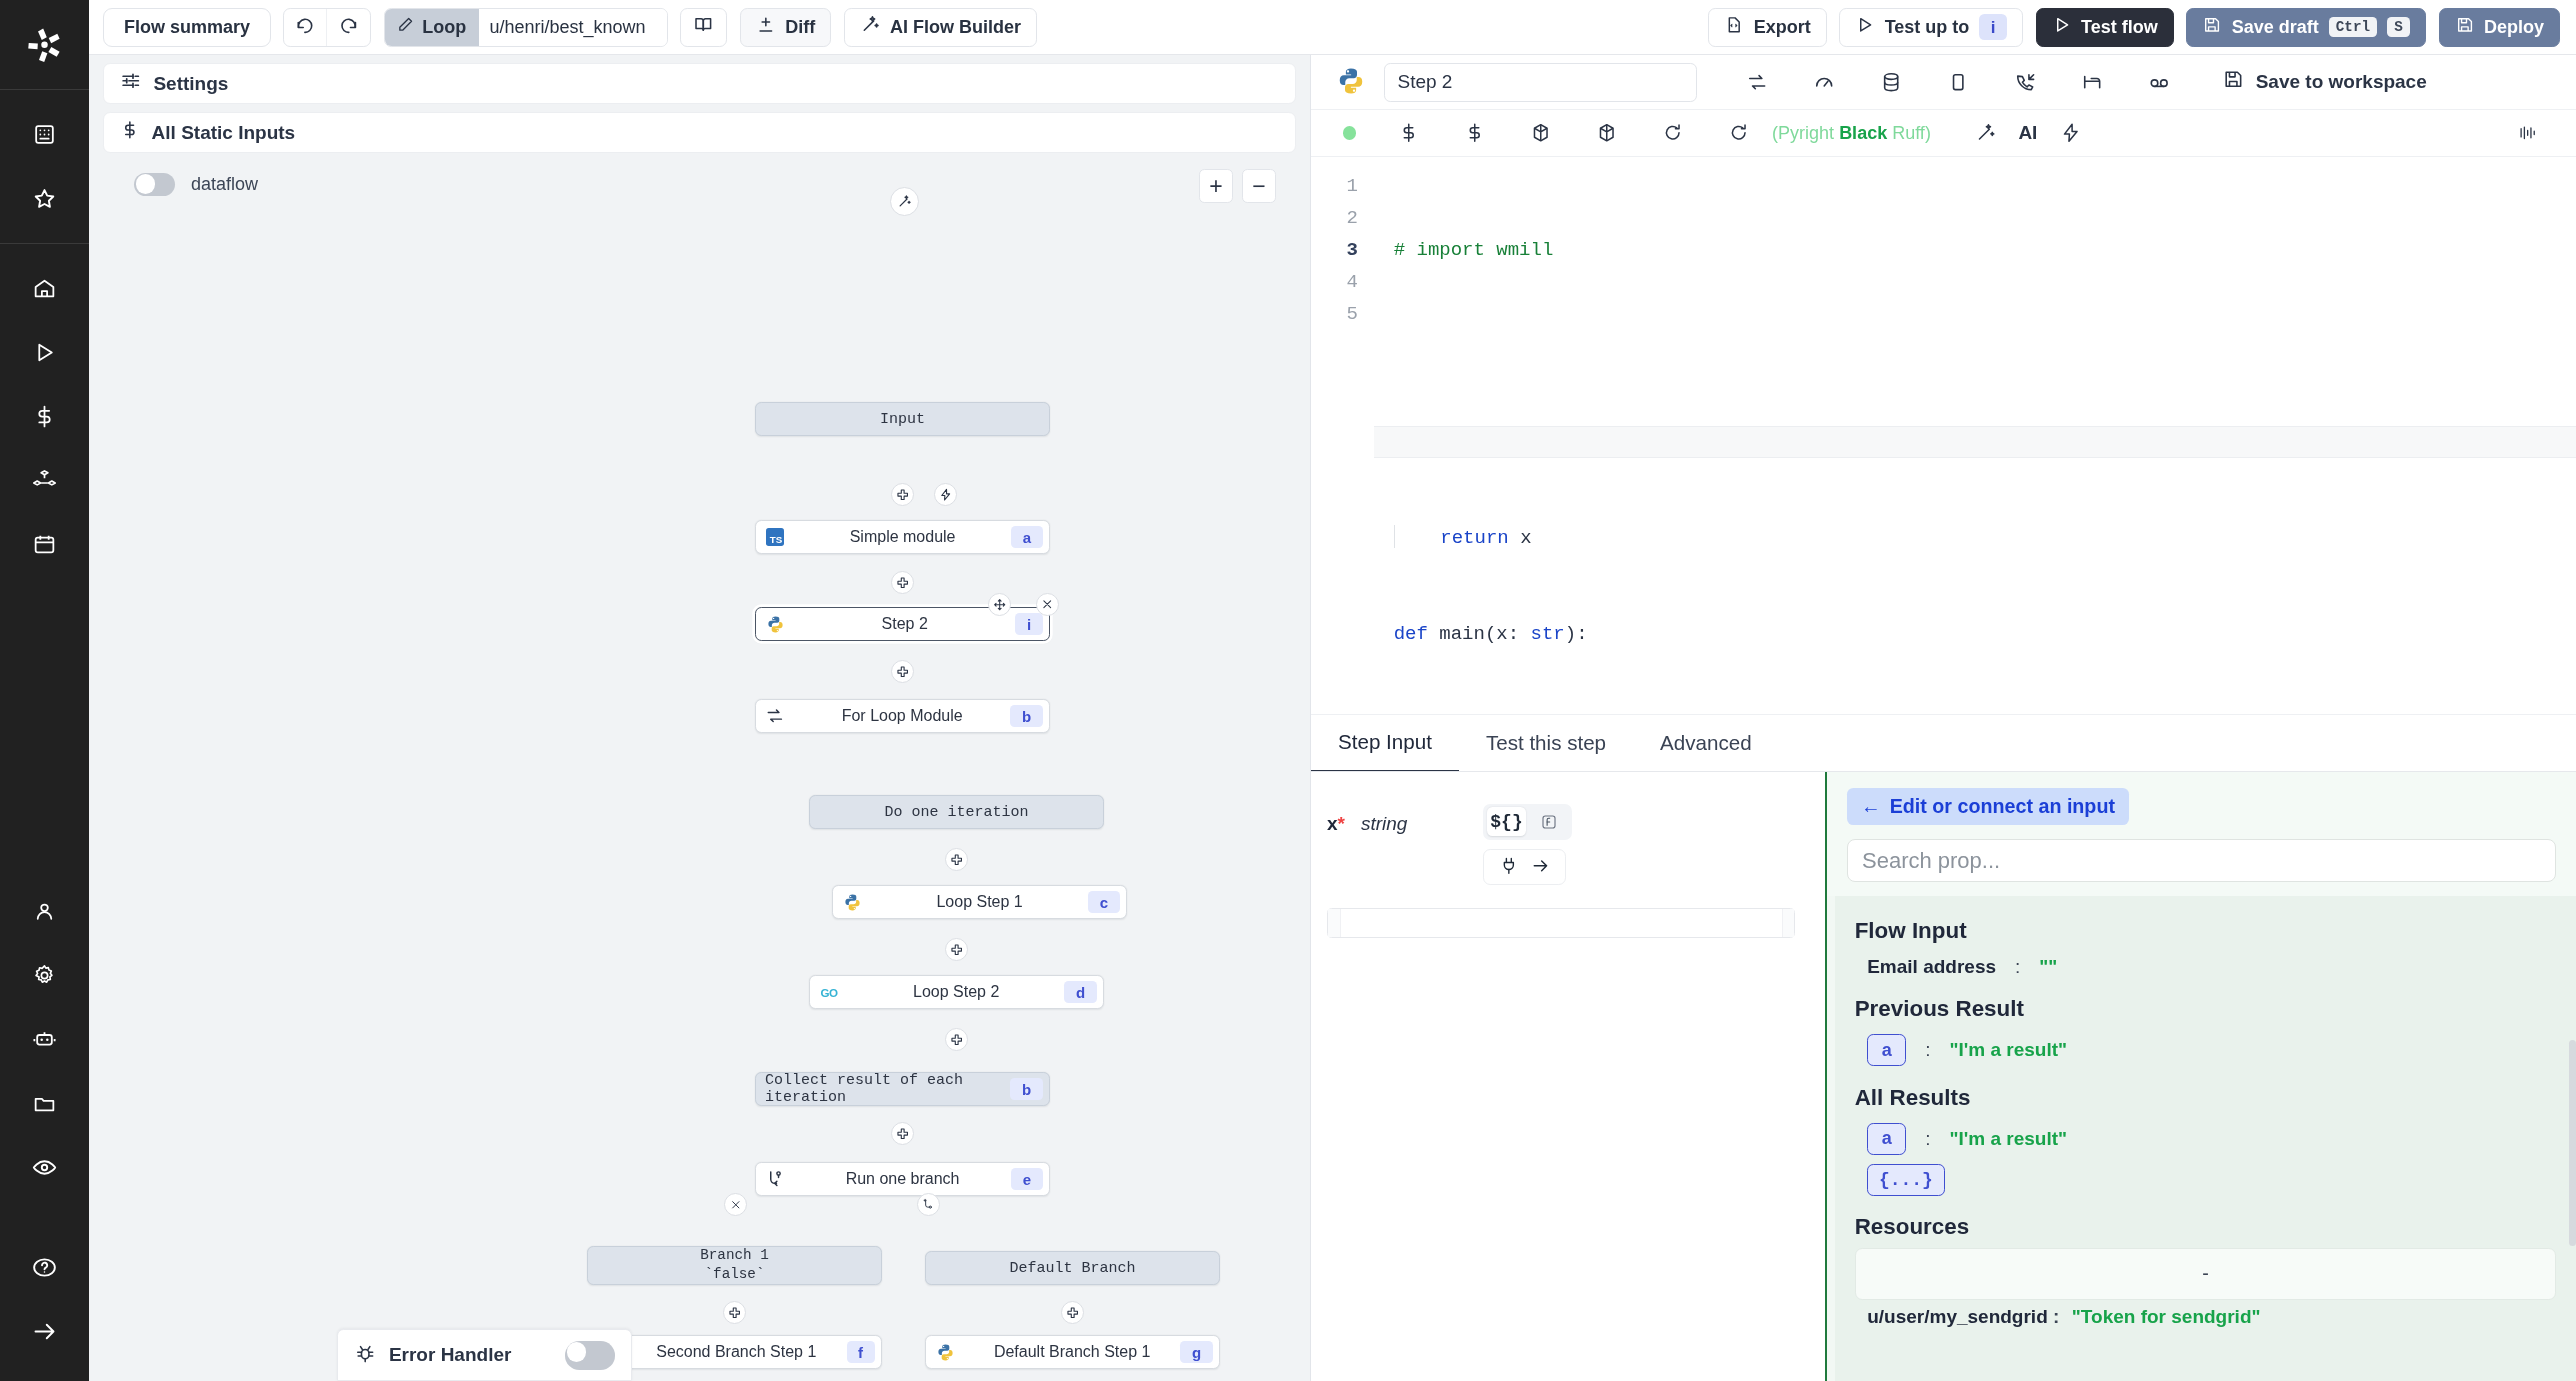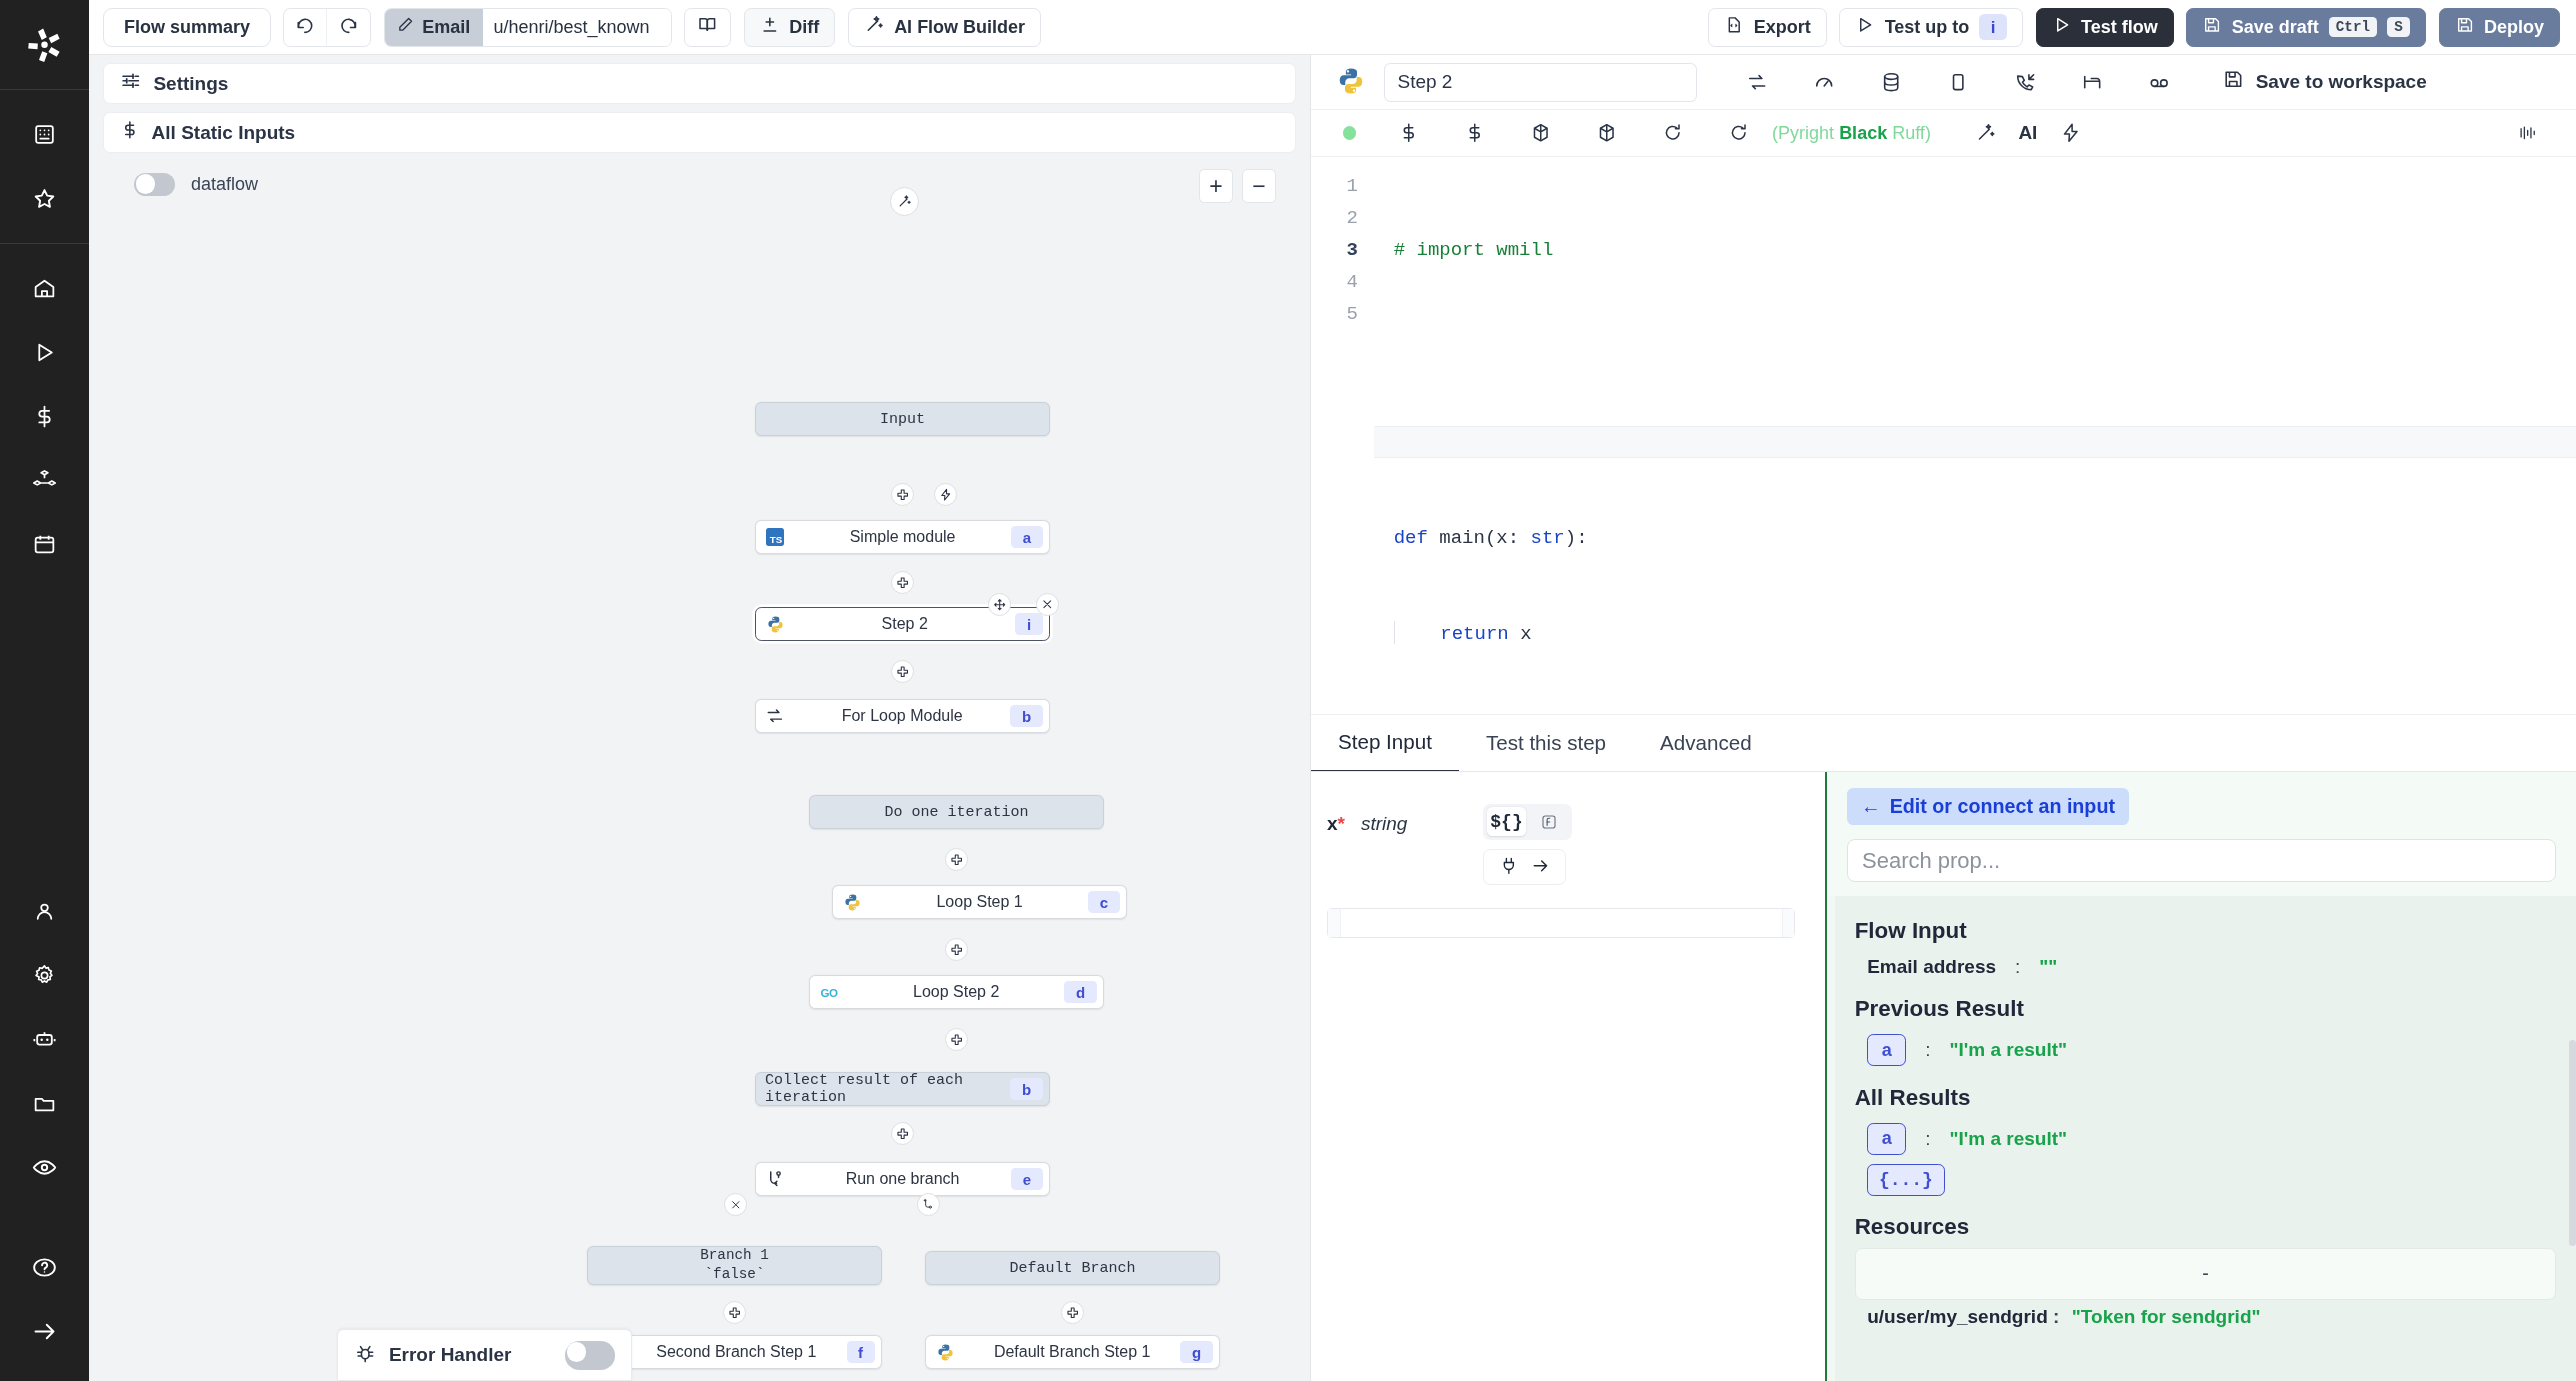--- a/index.html
+++ b/index.html
@@ -396,21 +396,21 @@
         </div>
       </div>
 
       <div class="path-group">
         <div class="path-label">
           <span>
             <svg width="17" height="17" viewBox="0 0 24 24" fill="none" stroke="#2b3445" stroke-width="1.9" stroke-linecap="round" stroke-linejoin="round">
                 <path d="M16.5 3.5l4 4L8 20H4v-4z"></path>
               </svg>
           </span>
-          <span>Email</span>
+          <span>Loop</span>
         </div>
         <input class="path-input" readonly="" value="u/henri/best_known" style="">
       </div>
 
       <div class="btn icon-only">
         <span>
           <svg width="20.6" height="20.6" viewBox="0 0 24 24" fill="none" stroke="#2b3445" stroke-width="1.8" stroke-linejoin="round">
               <path d="M3.5 5.5h6a2.5 2.5 0 012.5 2.5v11a2 2 0 00-2-2h-6.5z"></path>
               <path d="M20.5 5.5h-6A2.5 2.5 0 0012 8v11a2 2 0 012-2h6.5z"></path>
             </svg>
@@ -876,22 +876,22 @@
             <div class="ln">1</div>
             <div class="ln">2</div>
             <div class="ln active">3</div>
             <div class="ln">4</div>
             <div class="ln">5</div>
           </div>
           <div class="codearea">
             <div class="cline"><span class="k-comment"># import wmill</span></div>
             <div class="cline"><span></span></div>
             <div class="cline cur"><span></span></div>
+            <div class="cline"><span class="indent-guide"></span>    <span class="k-kw">return</span> <span class="k-plain">x</span></div>
             <div class="cline"><span class="k-kw">def</span> <span class="k-fn">main</span><span class="k-plain">(</span><span class="k-plain">x</span><span class="k-plain">: </span><span class="k-type">str</span><span class="k-plain">):</span></div>
-            <div class="cline"><span class="indent-guide"></span>    <span class="k-kw">return</span> <span class="k-plain">x</span></div>
           </div>
         </div>
 
         <div class="tabs">
           <div class="tab active">Step Input</div>
           <div class="tab">Test this step</div>
           <div class="tab">Advanced</div>
         </div>
 
         <div class="lower">

